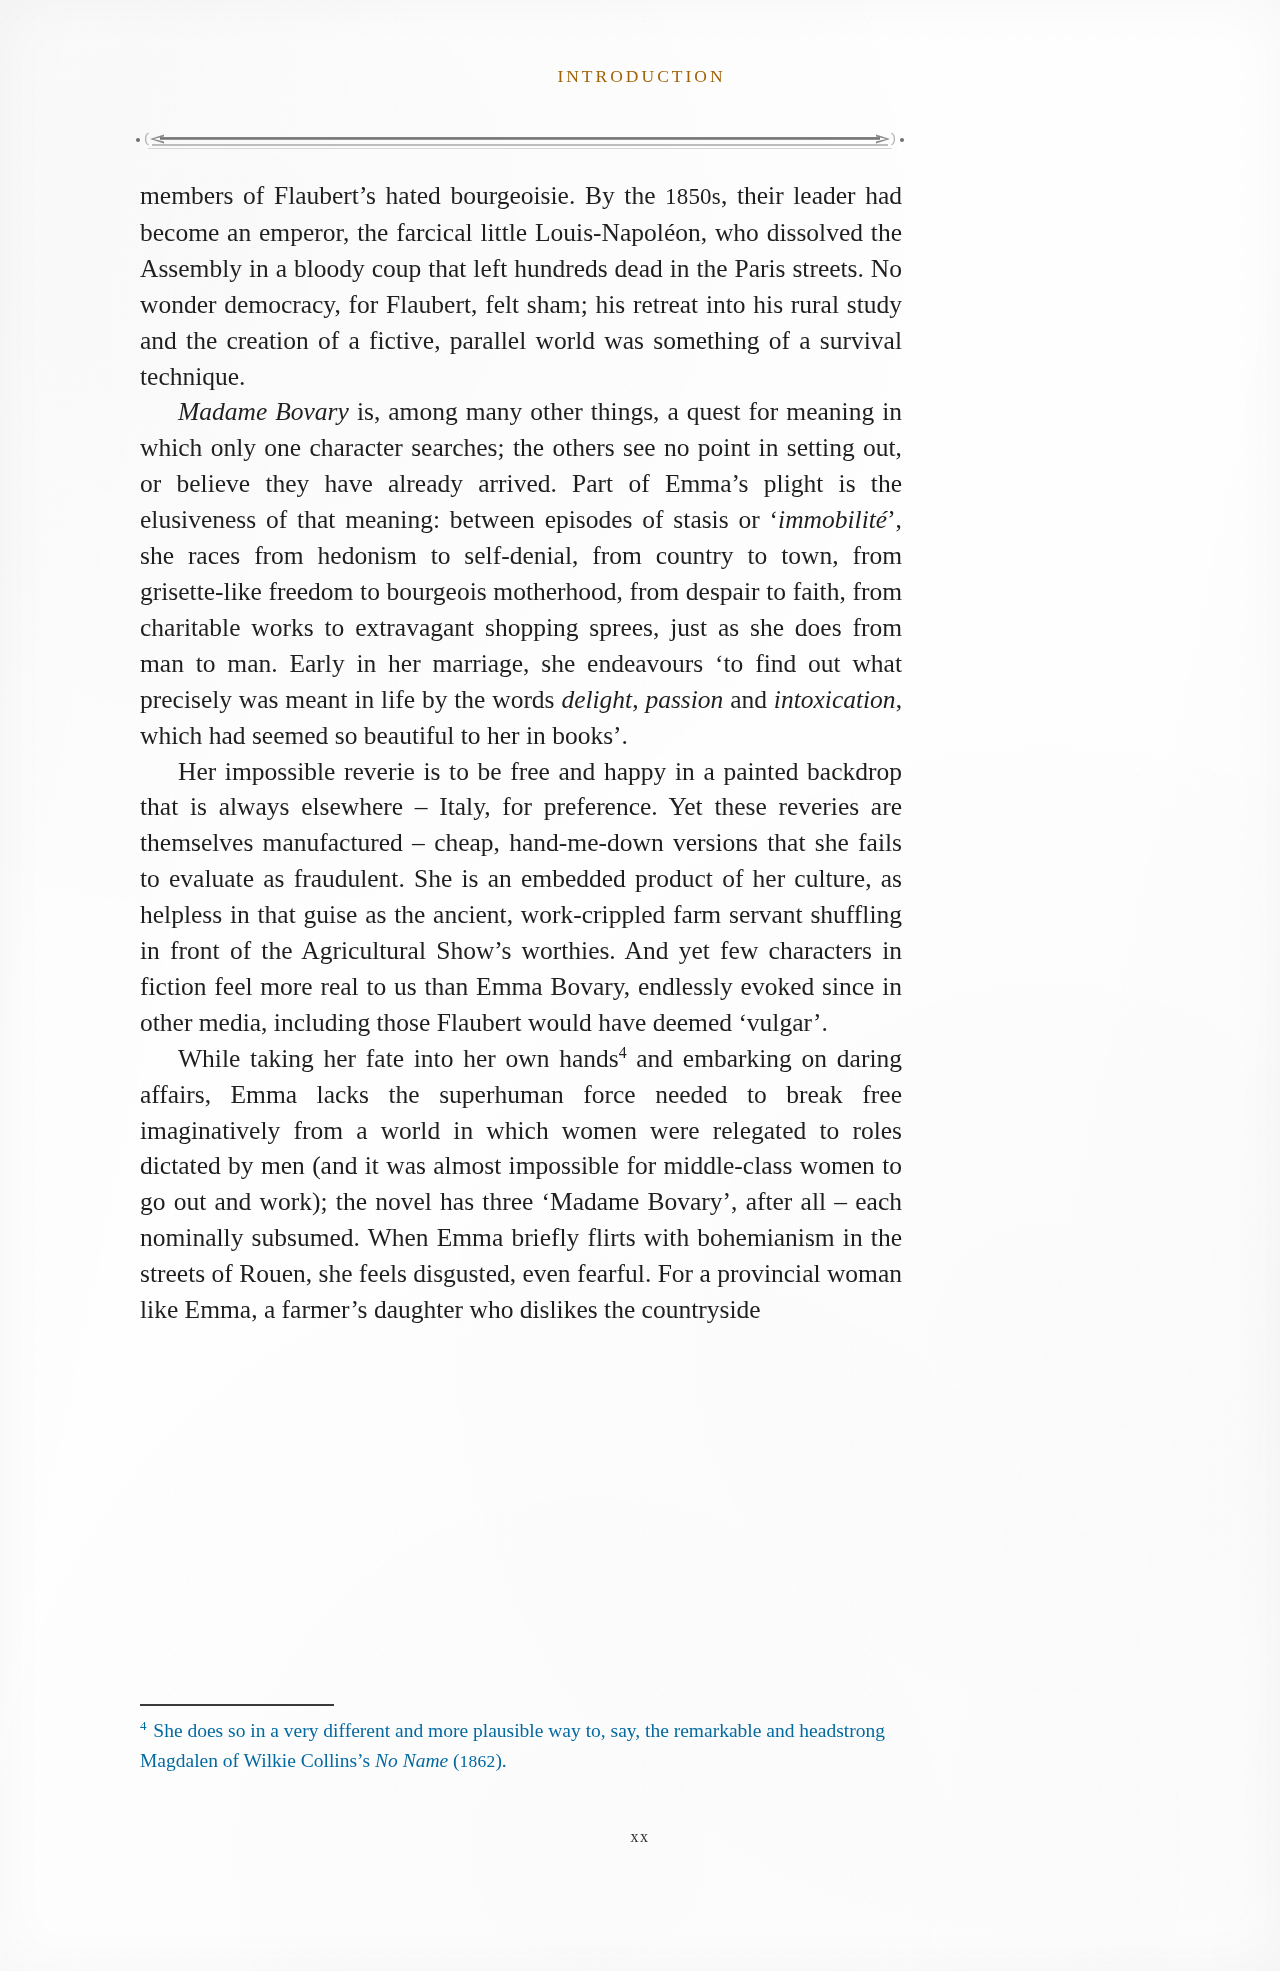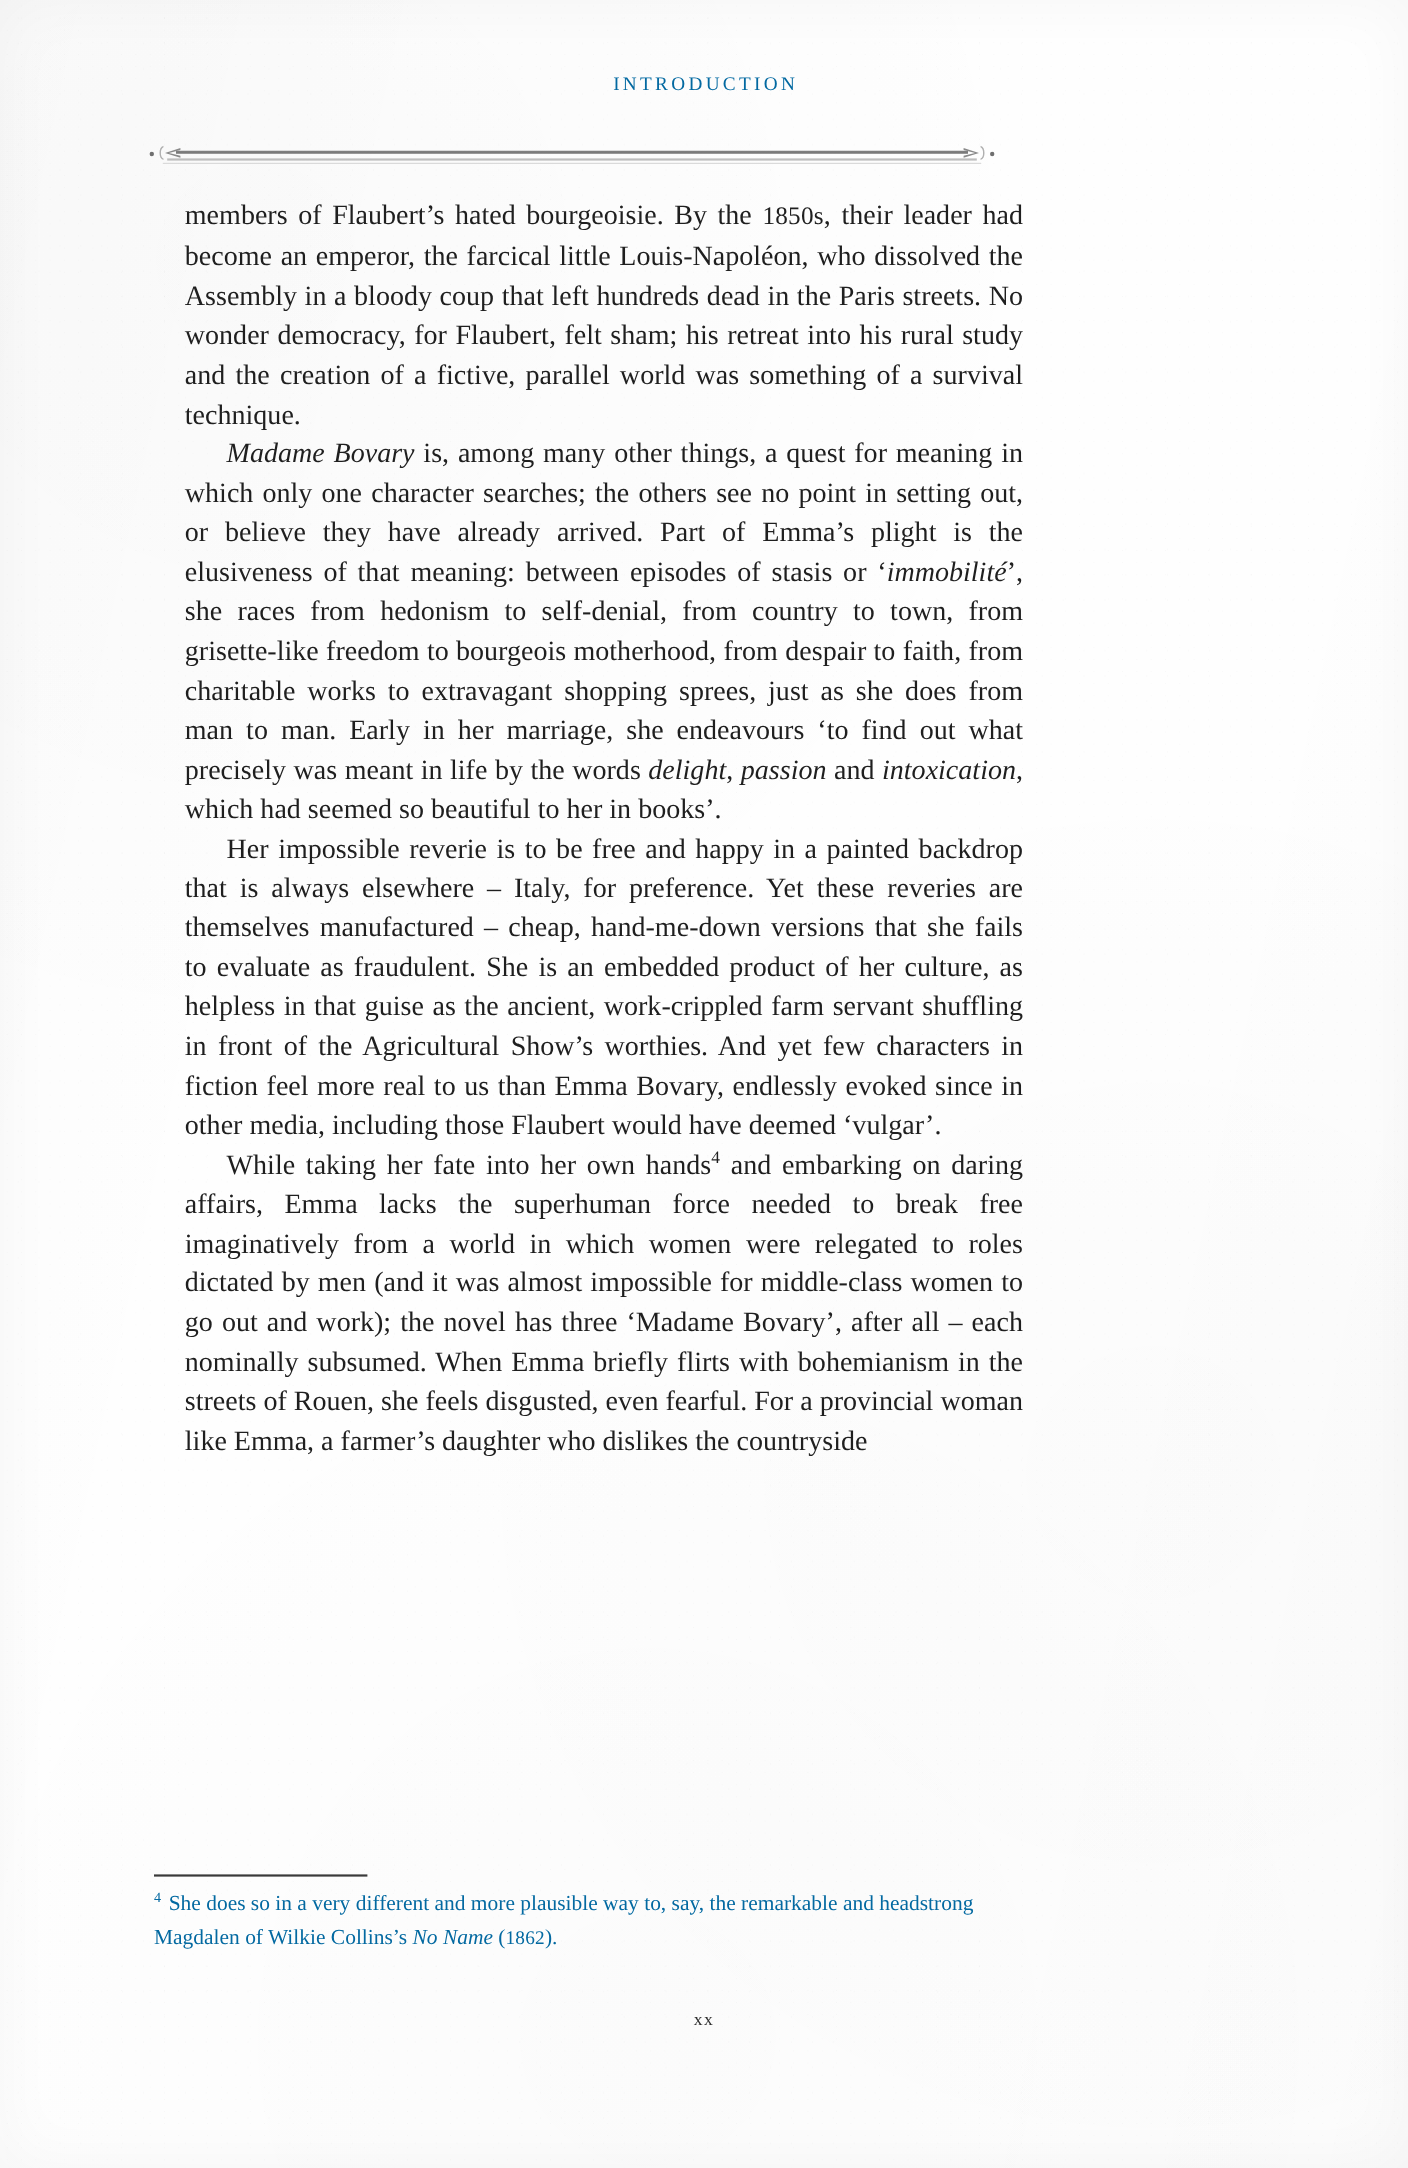--- a/index.html
+++ b/index.html
@@ -62,21 +62,21 @@
 
   
   .running-head {
     position: absolute;
     left: 0;
     top: 66px;
     width: 1280px;
     text-align: center;
     font-size: 17.5px;
     letter-spacing: 3.0px;
-    color: #0369a1;
+    color: #a16207;
     font-family: "Liberation Serif", "DejaVu Serif", serif;
     text-indent: 3.0px;
   }
 
   
   .rule-ornament {
     position: absolute;
     left: 136px;
     top: 130px;
     width: 768px;
@@ -127,21 +127,20 @@
   }
   .rule-ornament .dot.left  { left: 0px; }
   .rule-ornament .dot.right { right: 0px; }
 
   
   .body-block {
     position: absolute;
     left: 140px;
     top: 178px;
     width: 762px;
-    margin-left: 28px;
   }
   .body-block p {
     margin: 0;
     font-size: 25.5px;
     line-height: 35.9px;
     text-align: justify;
     text-justify: inter-word;
     color: #1f1f1f;
     hyphens: none;
   }

